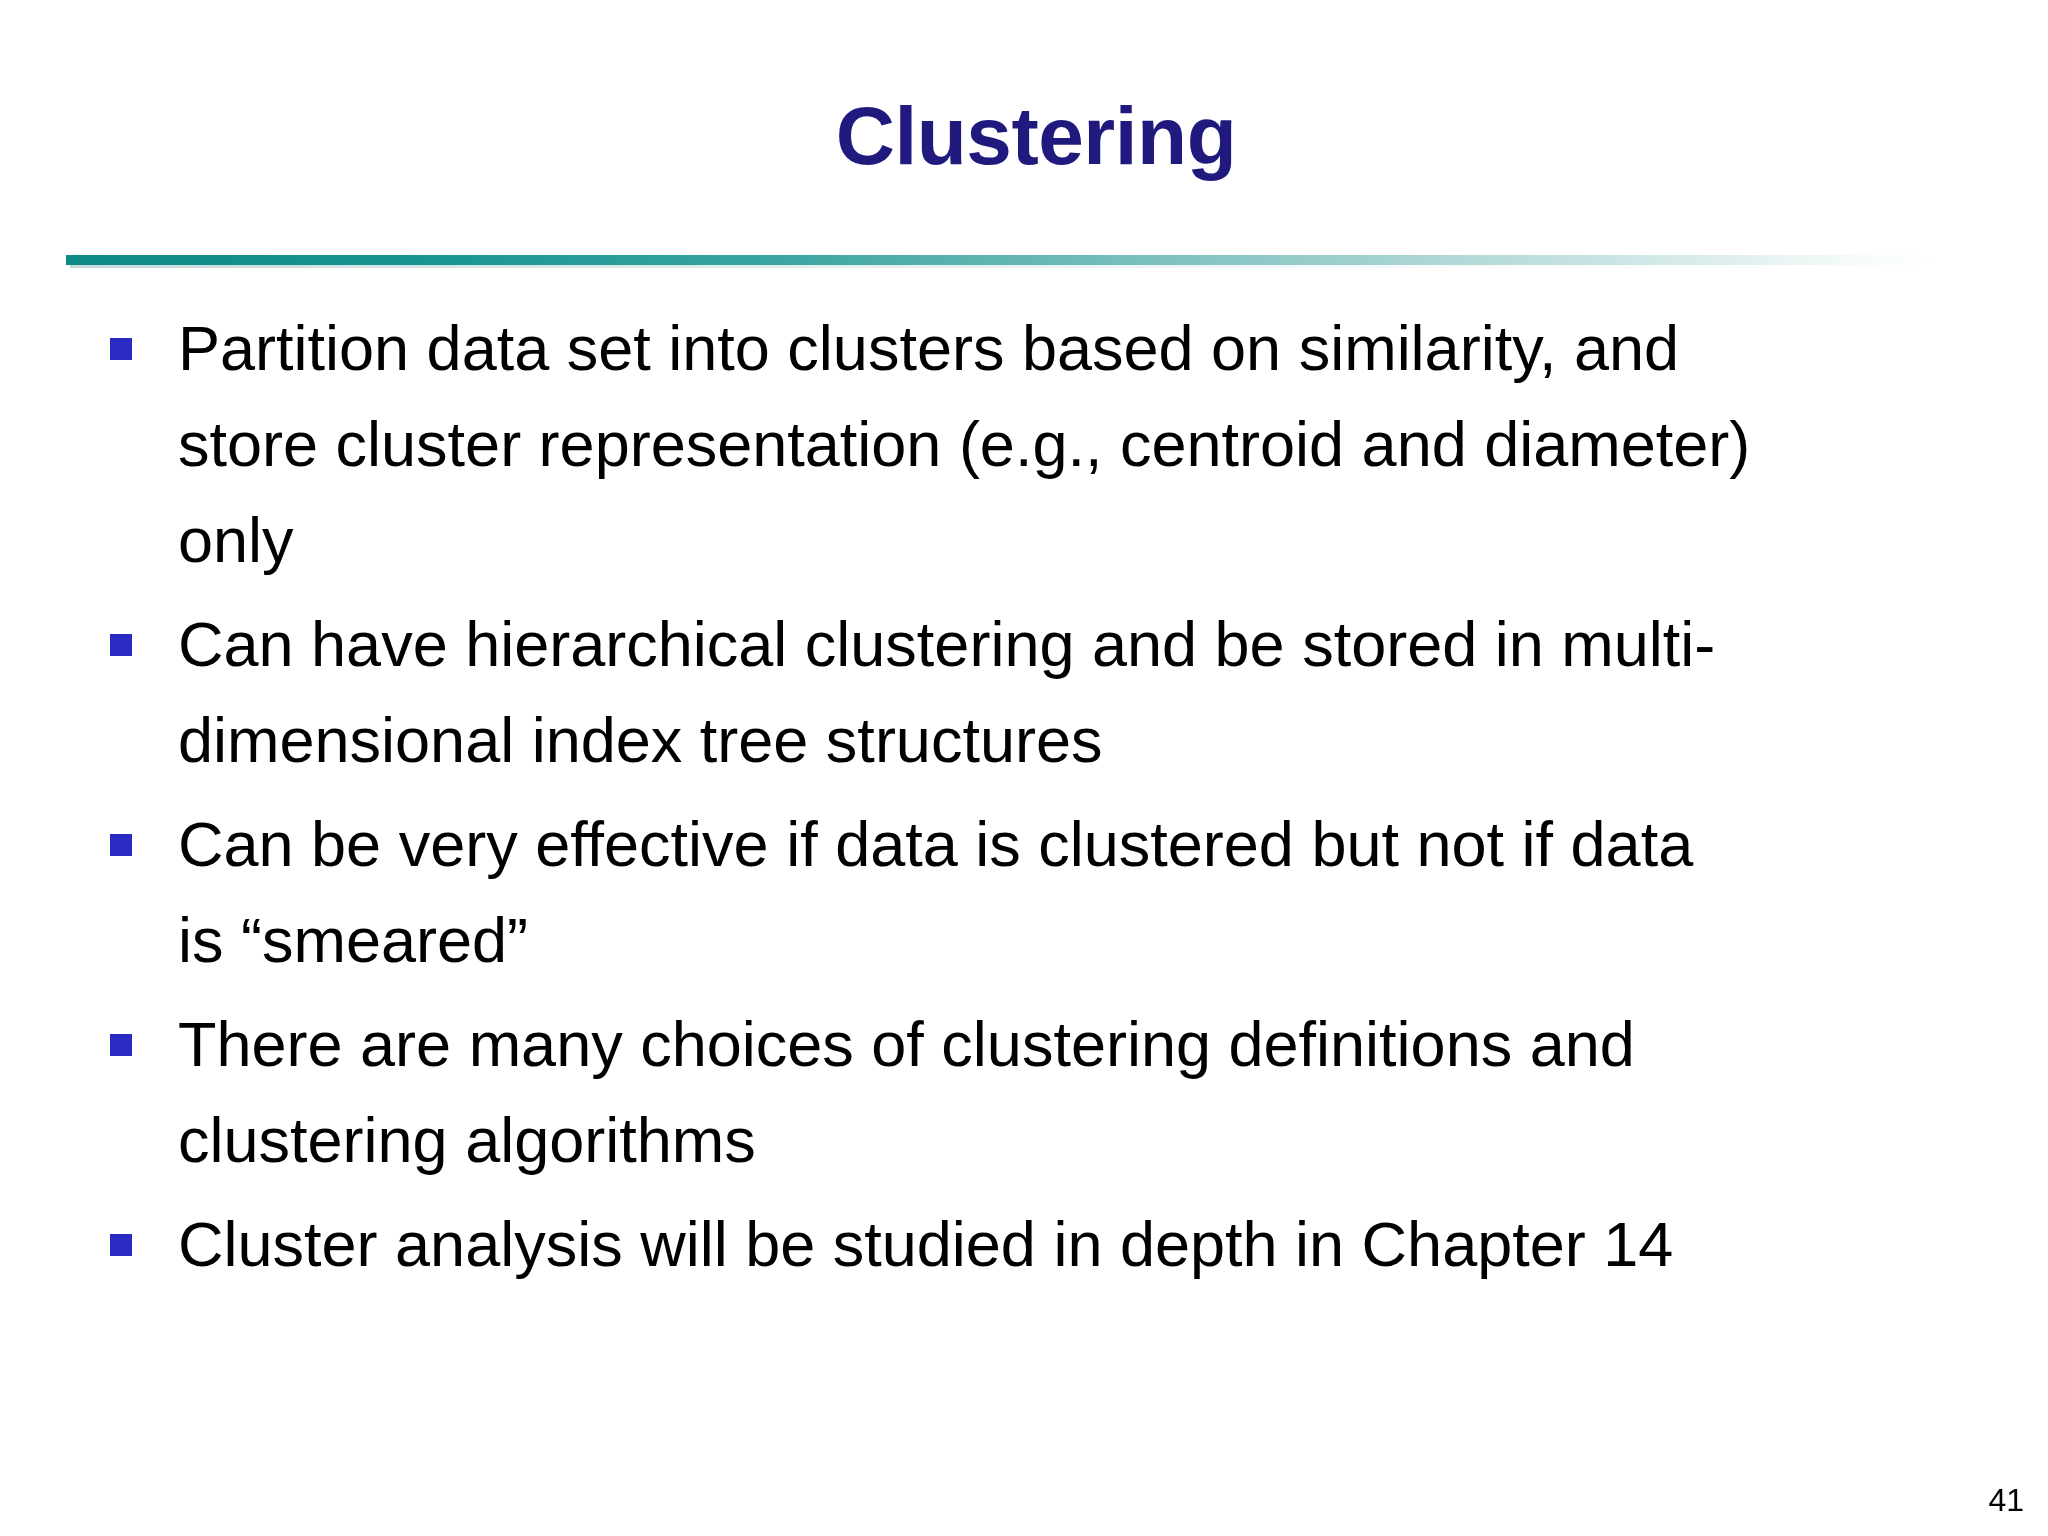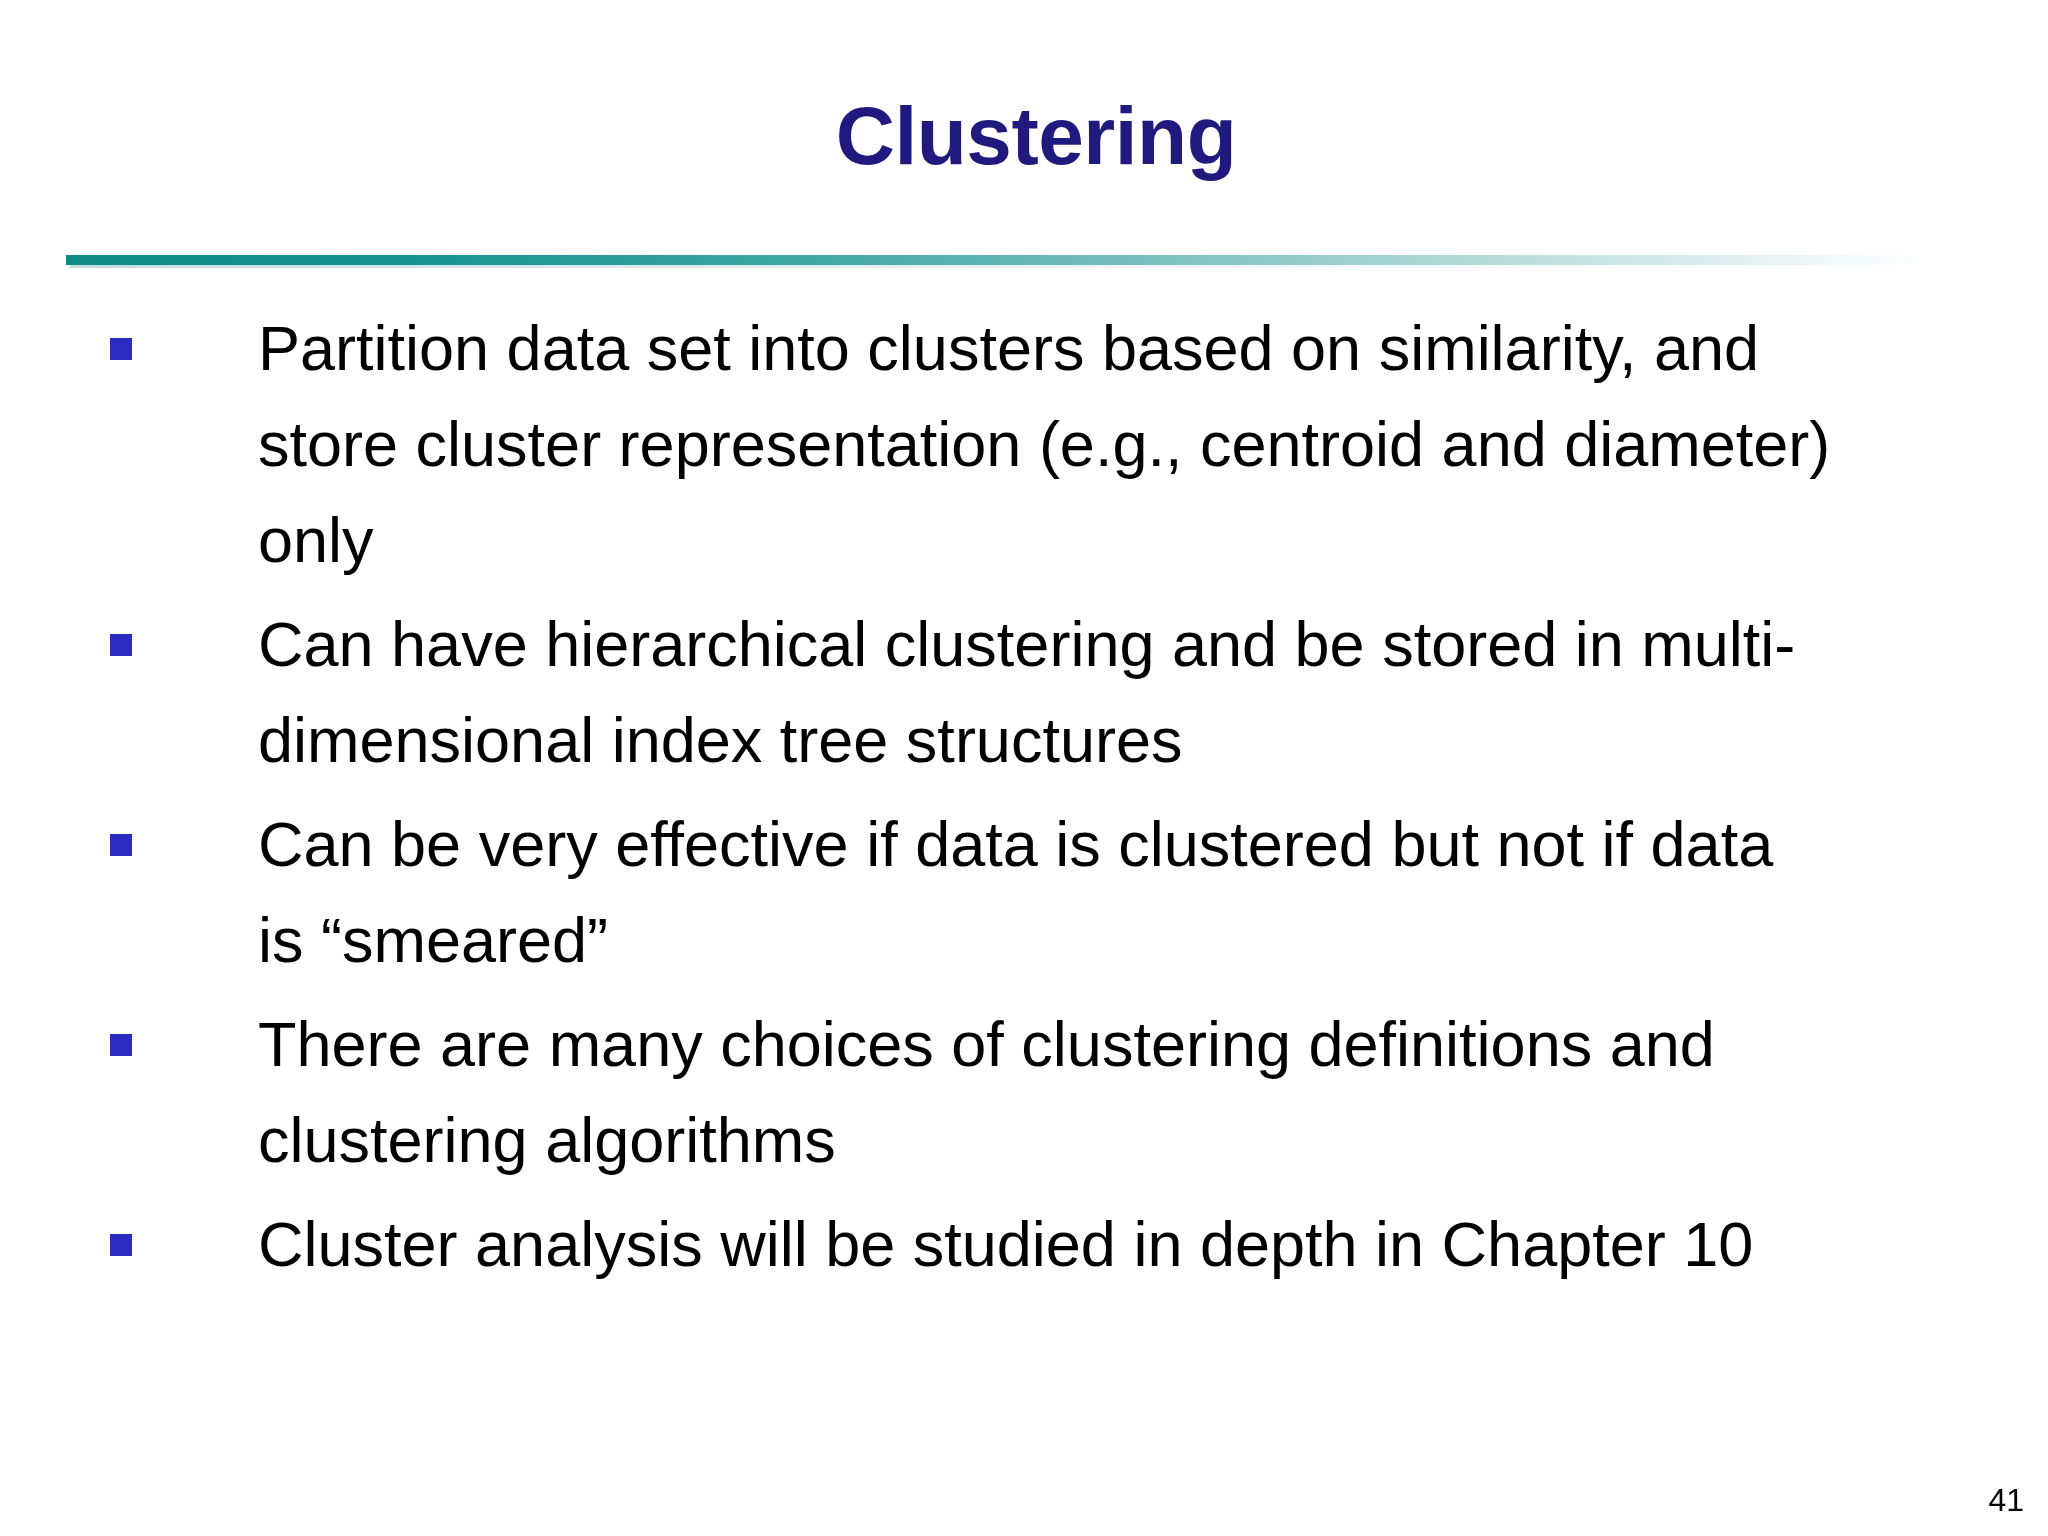--- a/index.html
+++ b/index.html
@@ -77,21 +77,20 @@
     top: 300px;
     width: 2048px;
   }
 
   .bullet-row {
     position: relative;
     display: flex;
     align-items: flex-start;
     padding-left: 110px;
     margin-bottom: 8px;
-    justify-content: space-between;
   }
 
   .bullet-marker {
     flex: 0 0 auto;
     width: 22px;
     height: 22px;
     background: #2b2bc4;
     box-shadow: 0 0 0 1px #ffffff;
     margin-top: 38px;
     margin-right: 46px;
@@ -152,20 +151,20 @@
     </div>
 
     <div class="bullet-row">
       <span class="bullet-marker"></span>
       <span class="bullet-text">There are many choices of clustering definitions and
 clustering algorithms</span>
     </div>
 
     <div class="bullet-row">
       <span class="bullet-marker"></span>
-      <span class="bullet-text">Cluster analysis will be studied in depth in Chapter 10</span>
+      <span class="bullet-text">Cluster analysis will be studied in depth in Chapter 14</span>
     </div>
 
   </div>
 
   <div class="page-number">41</div>
 
 </div>
 
 </body></html>

